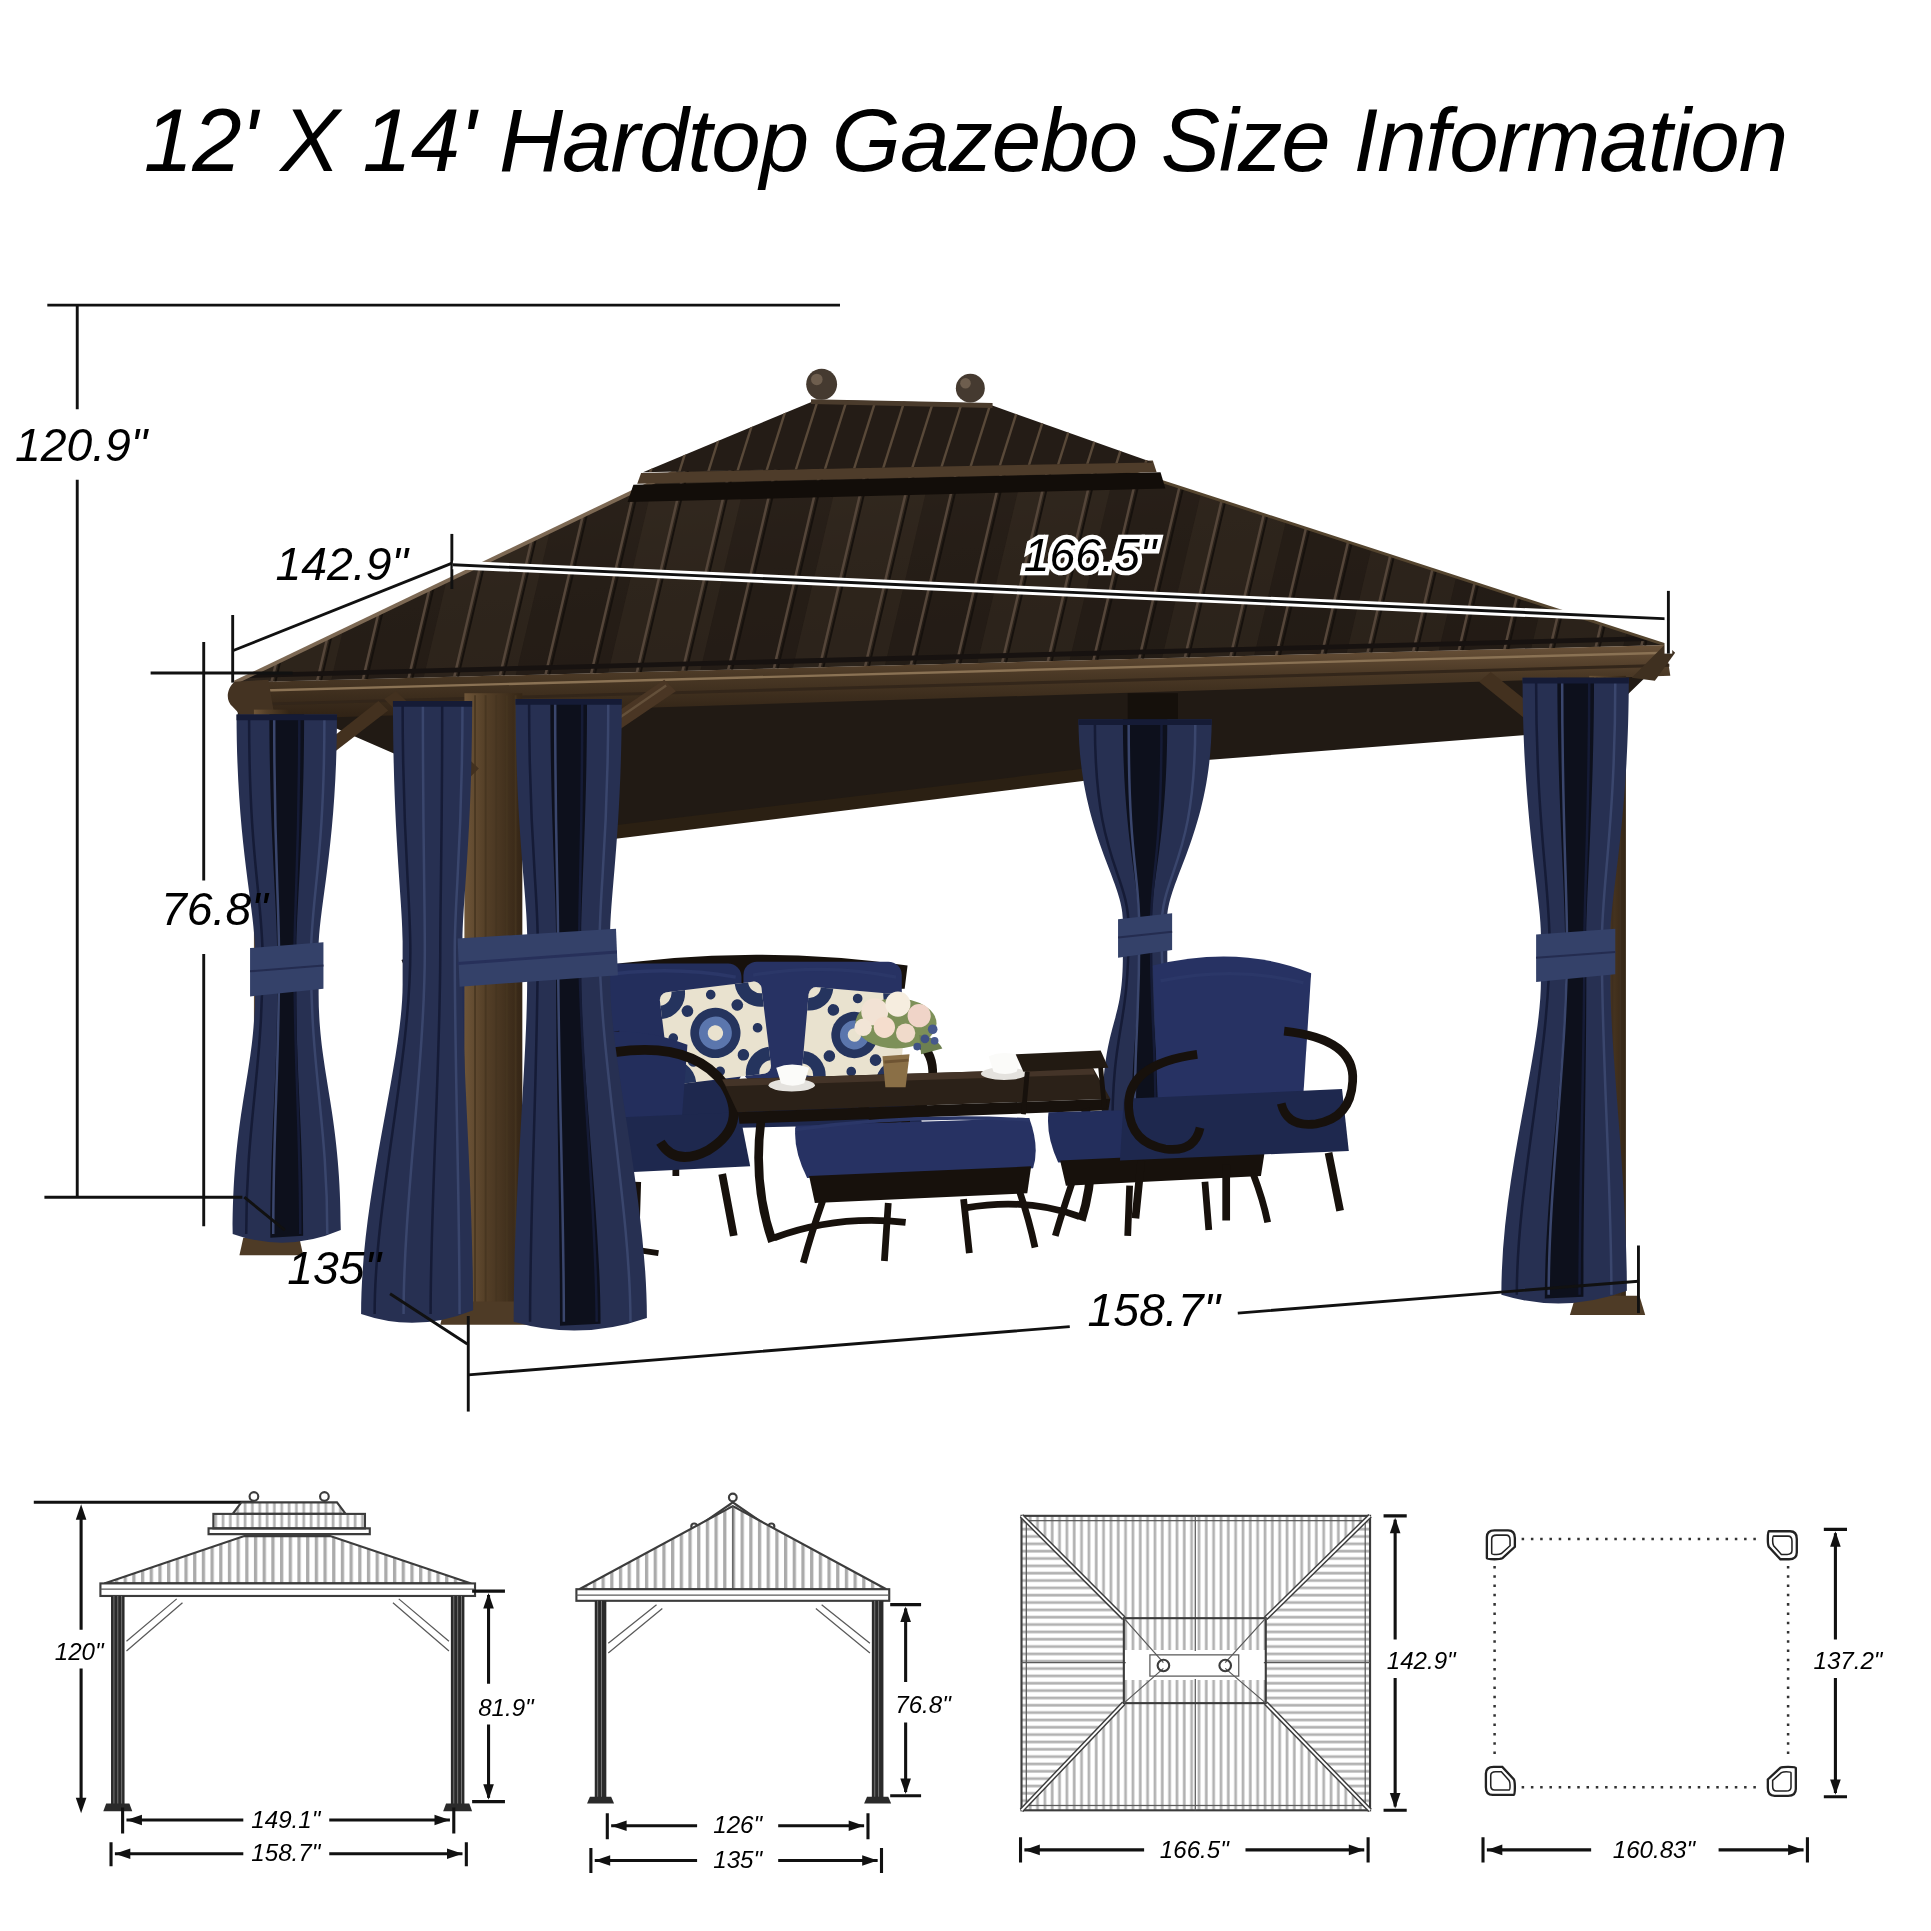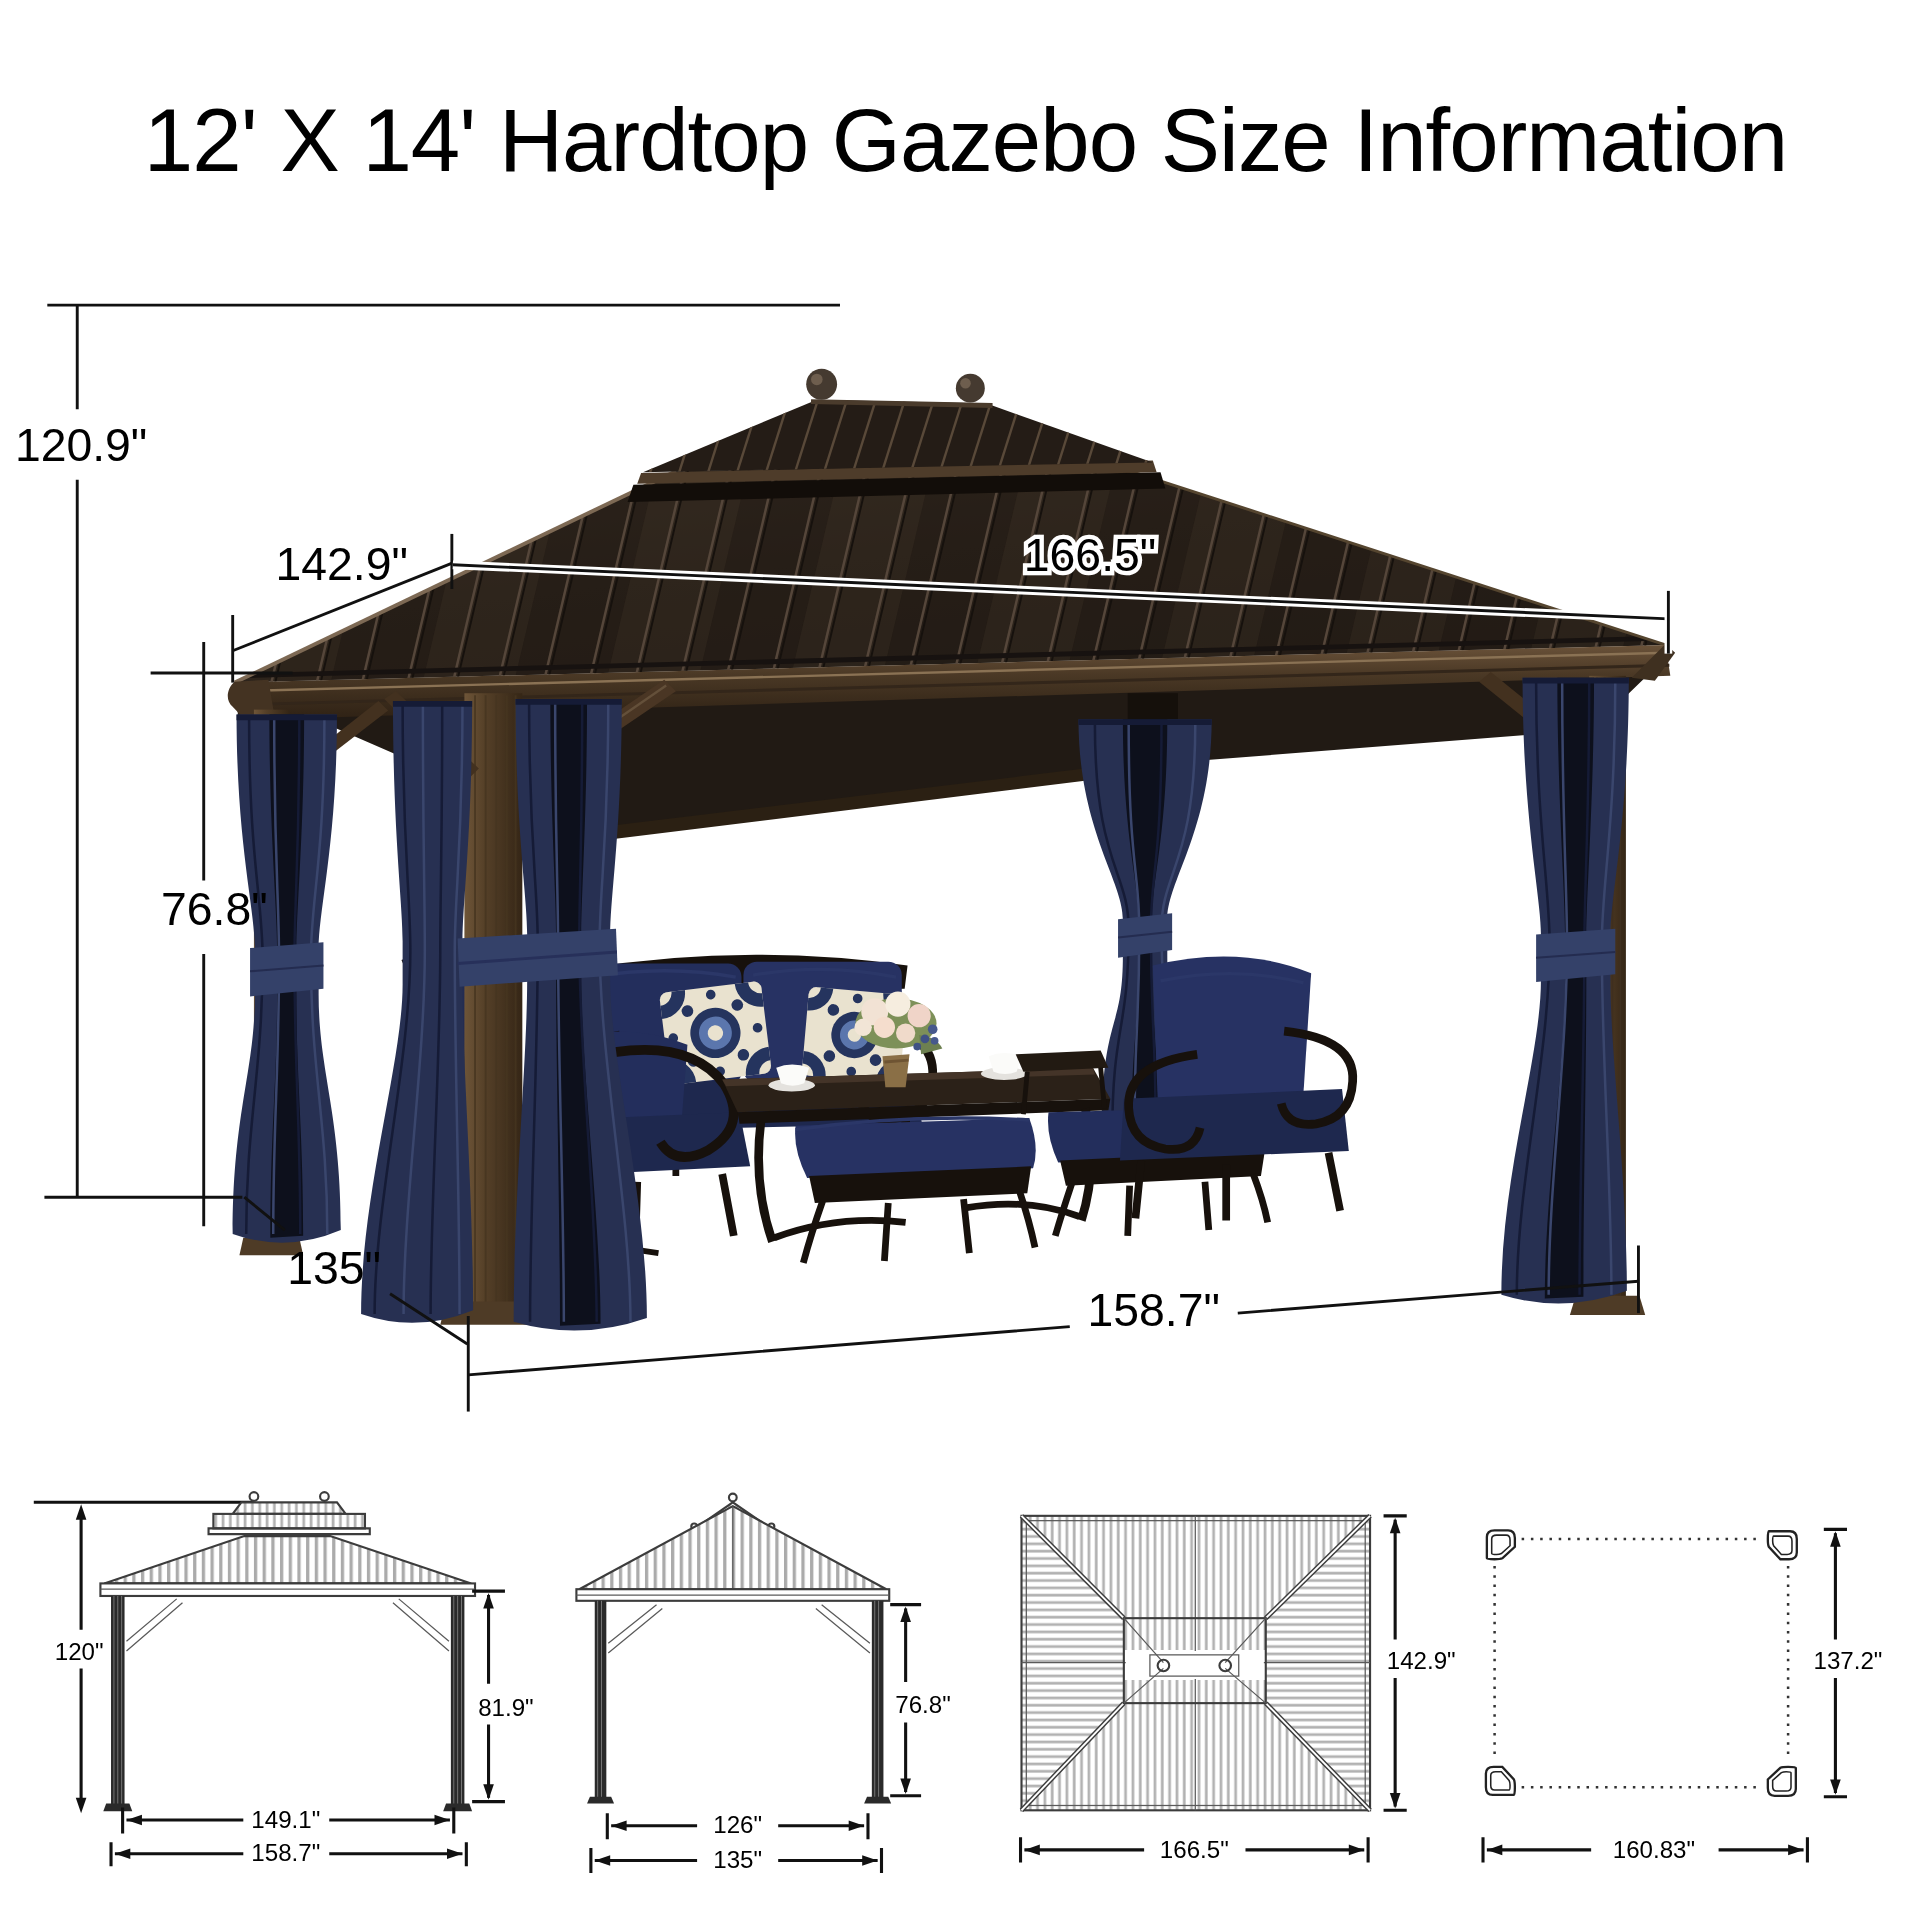--- a/index.html
+++ b/index.html
@@ -1,16 +1,16 @@
 <!DOCTYPE html>
 <html><head>
 <meta charset="utf-8">
 <style>
 html,body{margin:0;padding:0;background:#ffffff;}
-#page{position:relative;width:1931px;height:1931px;background:#ffffff;overflow:hidden;}
+#page{position:relative;width:1931px;height:1931px;background:#ffffff;overflow:hidden;font-style:italic;}
 svg{position:absolute;top:0;left:0;}
 text{font-family:"Liberation Sans",sans-serif;font-weight:normal;fill:#000;}
 </style>
 </head>
 <body>
 <div id="page">
 <svg width="1931" height="1931" viewBox="0 0 2000 2000">
 <defs>
   <linearGradient id="roofg" x1="0" y1="0" x2="0.7" y2="1">
     <stop offset="0" stop-color="#372d24"></stop>

